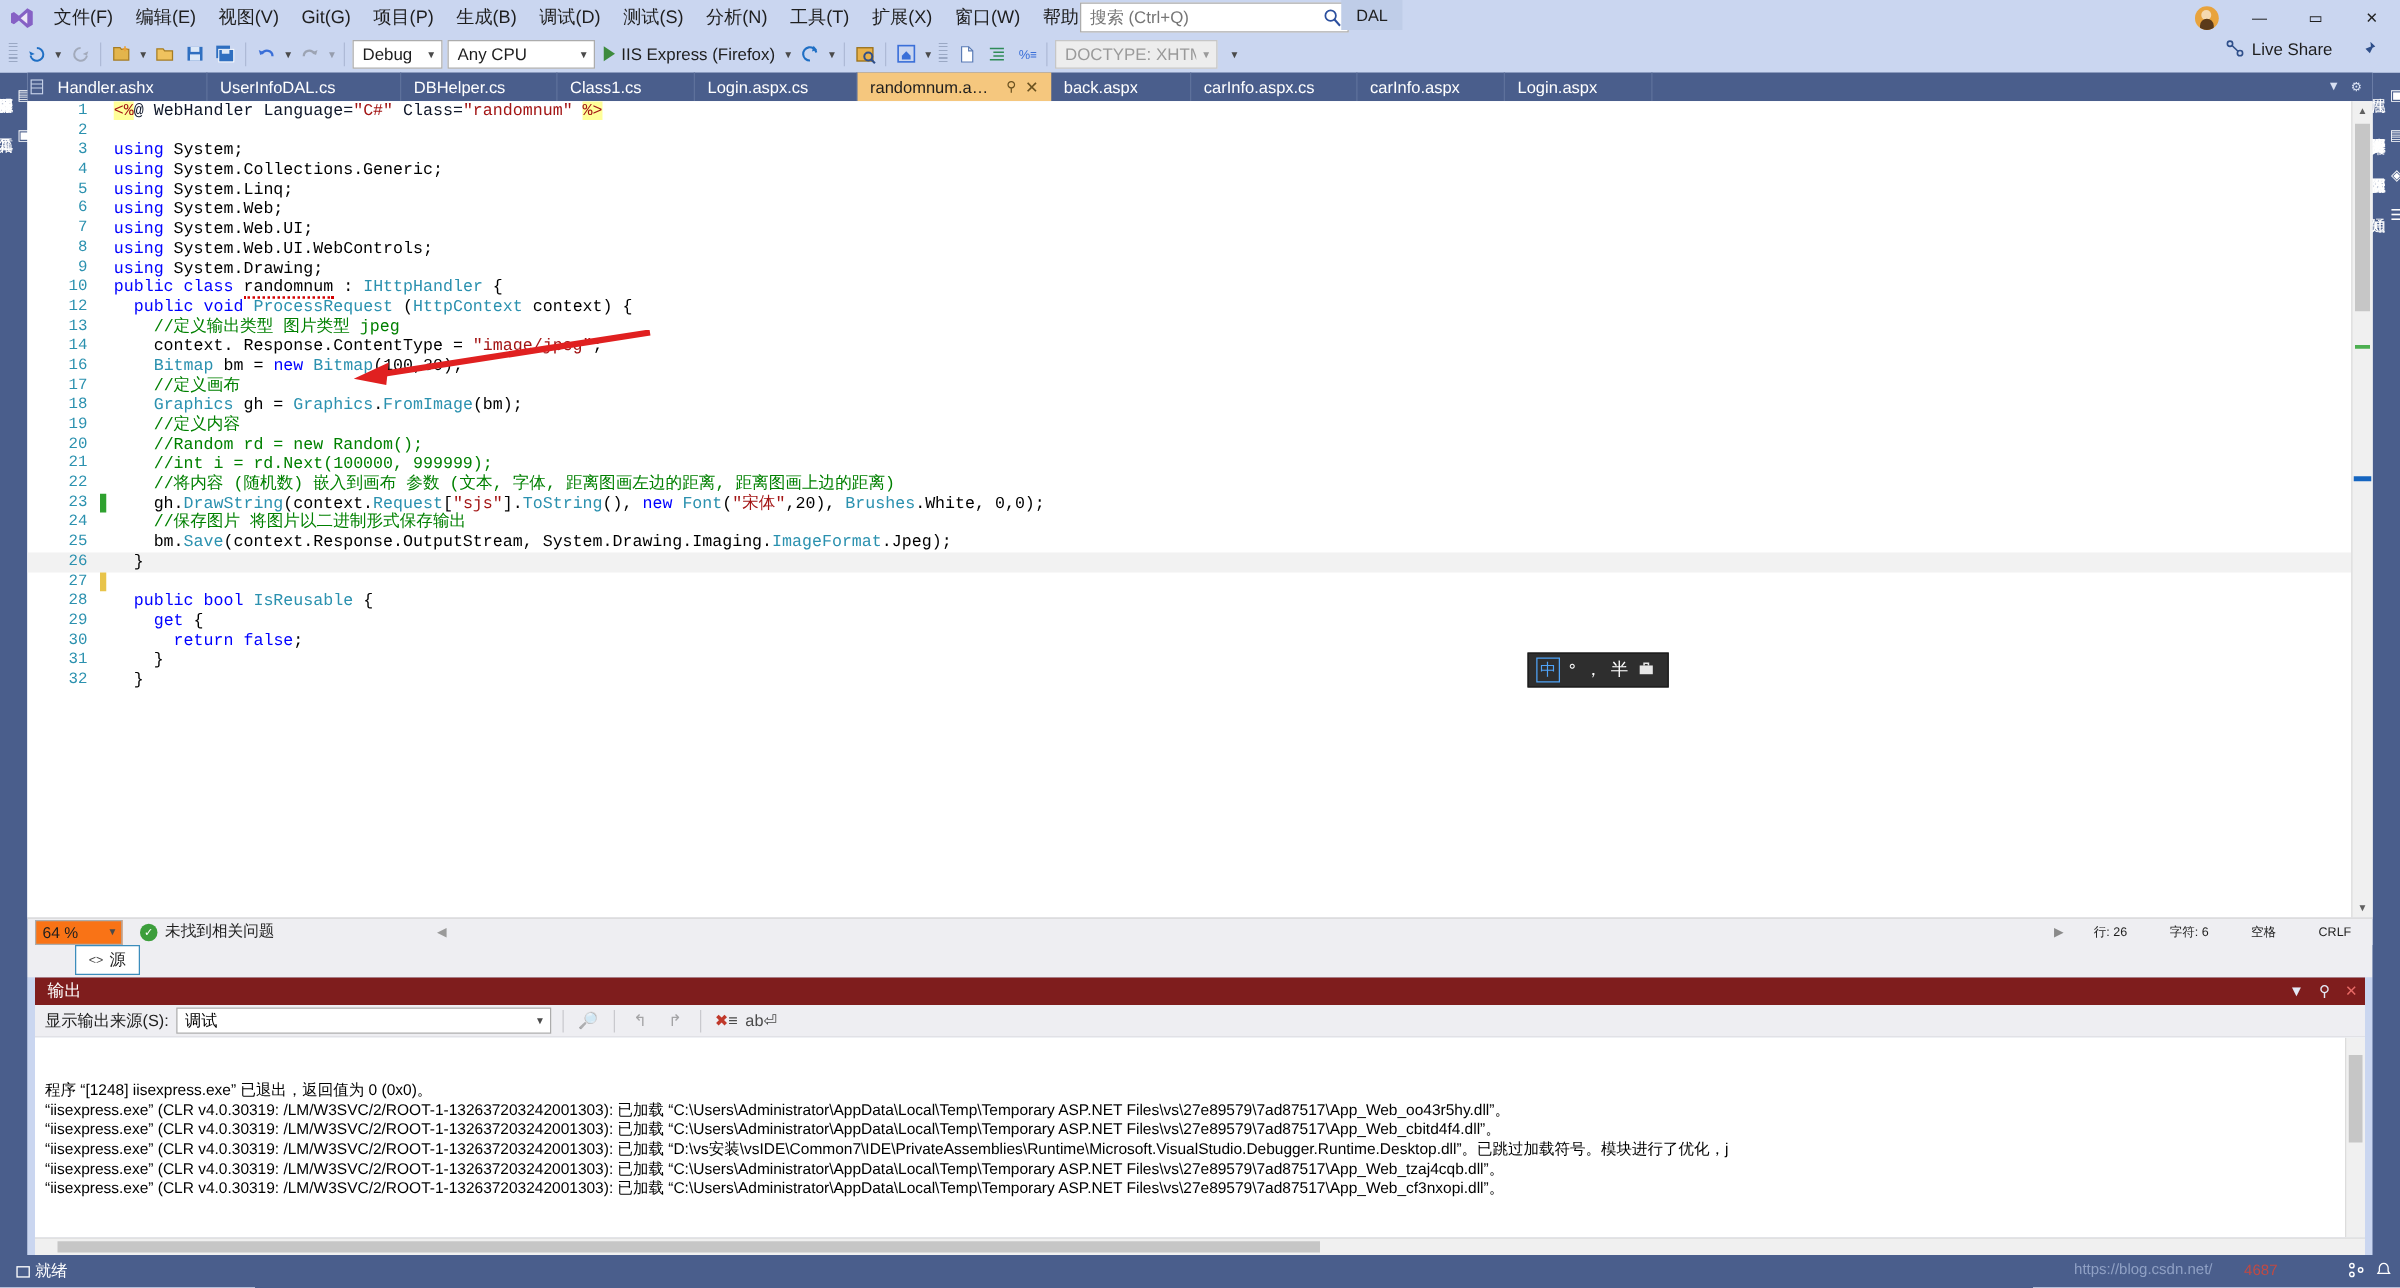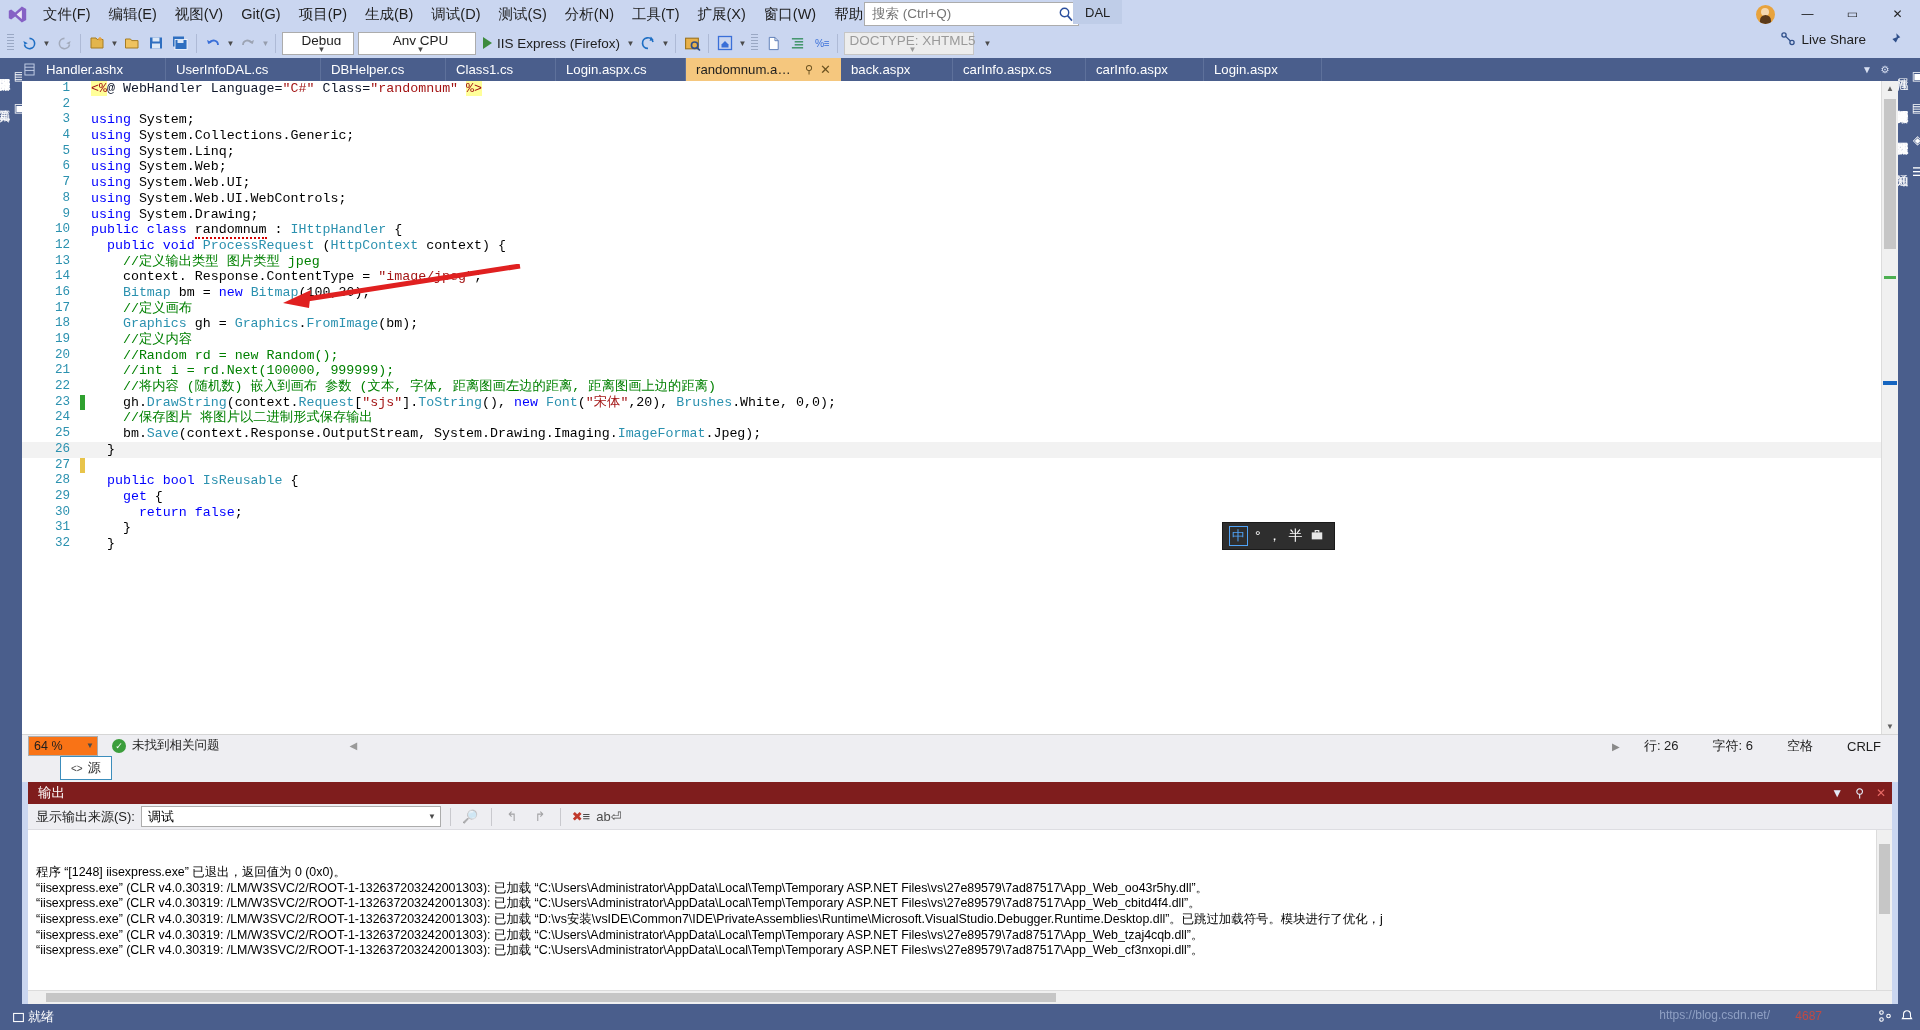--- a/index.html
+++ b/index.html
@@ -50,21 +50,21 @@
   }
   .tb-grip{ width:7px;height:18px; margin:0 3px; background:
     repeating-linear-gradient(to bottom, #9AA8C4 0 1px, transparent 1px 3px); }
   .tb-btn{ height:24px; min-width:24px; display:flex;align-items:center;justify-content:center;
     padding:0 2px; font-size:13px; color:#2B2B2B; cursor:default; }
   .tb-caret{ width:11px; height:24px; display:flex;align-items:center;justify-content:center;
     font-size:8px; color:#4A4A4A;}
   .tb-sep{ width:1px; height:19px; background:#AEBAD6; margin:0 4px; }
   .combo{
     height:23px; background:#fff; border:1px solid #ACACAC; display:flex; align-items:center;
-    padding-left:7px; font-size:13.5px; color:#1E1E1E; margin:0 2px; position:relative;flex-direction:column;
+    padding-left:7px; font-size:13.5px; color:#1E1E1E; margin:0 2px; position:relative;
   }
   .combo .cv{ flex:1; white-space:nowrap; overflow:hidden; }
   .combo .cc{ width:16px; text-align:center; font-size:8px; color:#4A4A4A; }
   .combo.disabled{ background:#EDEDED; color:#9A9A9A; border-color:#C6C6C6;}
   .combo.disabled .cc{ color:#9A9A9A; }
   .run-btn{ display:flex; align-items:center; height:24px; padding:0 5px; font-size:13.5px; color:#1E1E1E;}
   .tri{ width:0;height:0;border-left:9px solid #3D8B3D;border-top:6px solid transparent;border-bottom:6px solid transparent; margin-right:5px;}
   .live-share{ position:absolute; right:54px; top:3px; display:flex;align-items:center; font-size:13.5px; color:#1E1E1E;}
   .pin-right{ position:absolute; right:18px; top:4px; }
 
@@ -156,21 +156,21 @@
     flex:0 0 22px; font-size:12.5px; color:#1E1E1E; position:relative;
   }
   .zoomcombo{
     width:70px; height:20px; margin-left:6px; background:#f97316; border:1px solid #ACACAC;
     display:flex; align-items:center; padding-left:5px; font-size:12.5px;
   }
   .zoomcombo .cc{ margin-left:auto; width:14px; text-align:center; font-size:8px; color:#4A4A4A; }
   .ok-ico{ width:14px;height:14px;border-radius:50%;background:#3C9E3C; color:#fff; font-size:9px;
     display:flex;align-items:center;justify-content:center; margin:0 6px 0 14px;}
   .es-right{ position:absolute; right:0; top:0; height:22px; display:flex; align-items:center; gap:0; }
-  .es-cell{ padding:0 17px; font-size:13px; color:#1E1E1E; }
+  .es-cell{ padding:0 17px; font-size:10px; color:#1E1E1E; }
   .es-arrow{ width:22px; text-align:center; color:#8A8A8A; font-size:10px;}
 
   
   .srcbar{ height:26px; background:#EEEEF2; display:flex; align-items:flex-start; padding-left:38px; flex:0 0 26px;}
   .srcbtn{
     height:24px; background:#fff; border:1px solid #3C8DBC; display:flex; align-items:center;
     padding:0 10px; font-size:13px; color:#1E1E1E; gap:5px;
   }
   .srcbtn .sico{ font-size:10px; color:#444; }
 

